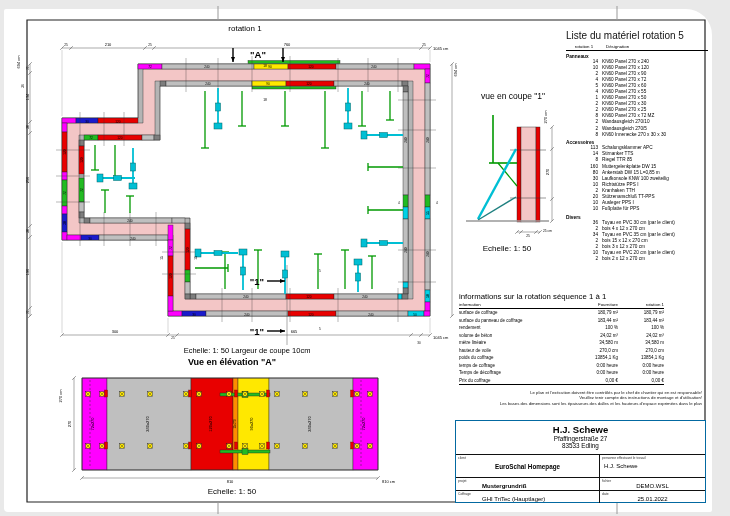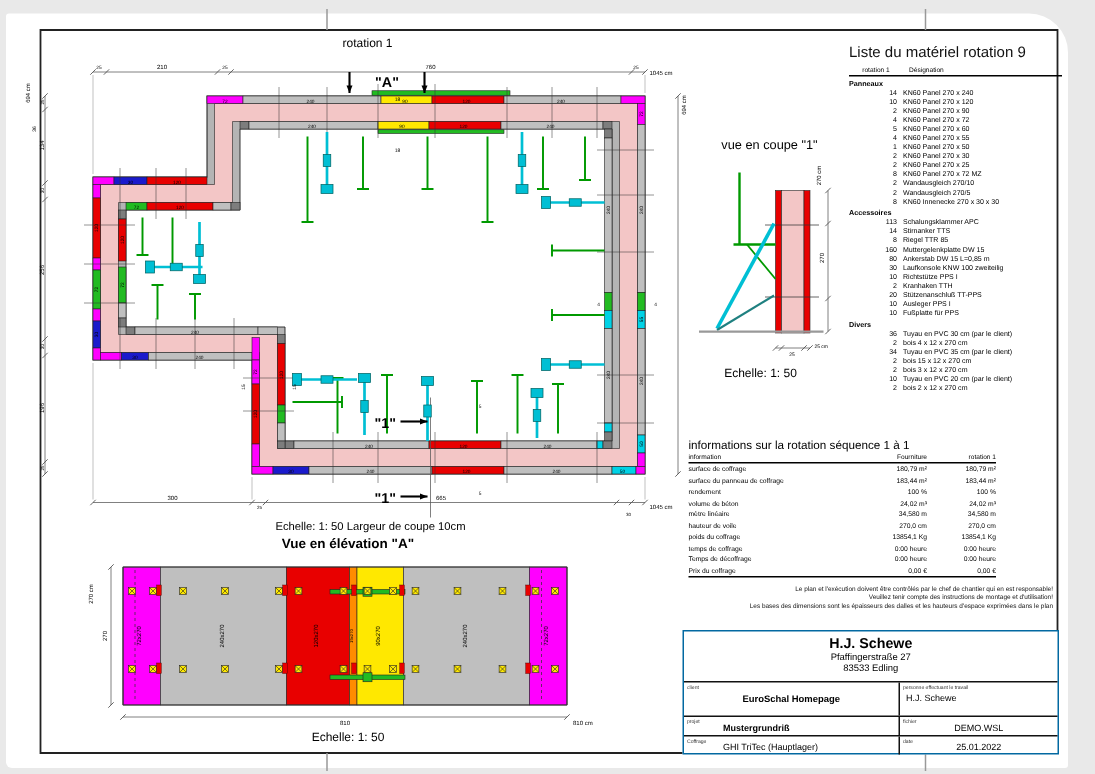--- a/index.html
+++ b/index.html
@@ -494,21 +494,21 @@
     <text x="232" y="494" font-size="8" fill="#000" text-anchor="middle" font-family="&quot;Liberation Sans&quot;, sans-serif">Echelle: 1: 50</text>
     <text x="513" y="99" font-size="8.5" fill="#000" text-anchor="middle" font-family="&quot;Liberation Sans&quot;, sans-serif">vue en coupe "1"</text>
     <text x="547" y="117" font-size="4" fill="#000" text-anchor="middle" font-family="&quot;Liberation Sans&quot;, sans-serif" transform="rotate(-90 547 117)">270 cm</text>
     <text x="549" y="172" font-size="4" fill="#000" text-anchor="middle" font-family="&quot;Liberation Sans&quot;, sans-serif" transform="rotate(-90 549 172)">270</text>
     <text x="528" y="237" font-size="3.3" fill="#000" text-anchor="middle" font-family="&quot;Liberation Sans&quot;, sans-serif">25</text>
     <text x="543" y="232" font-size="3.3" fill="#000" text-anchor="start" font-family="&quot;Liberation Sans&quot;, sans-serif">25 cm</text>
     <text x="507" y="251" font-size="8" fill="#000" text-anchor="middle" font-family="&quot;Liberation Sans&quot;, sans-serif">Echelle: 1: 50</text>
   </svg>
 
 <div id="mat" class="abs">
-  <div class="mat-title">Liste du matériel  rotation 9</div>
+  <div class="mat-title">Liste du matériel  rotation 5</div>
   <div class="mat-head">
     <span class="c1">rotation 1</span>
     <span class="c2">Désignation</span>
   </div>
   <div>
 
       <div>
         <div class="mat-sec">Panneaux</div>
         <div>
 

